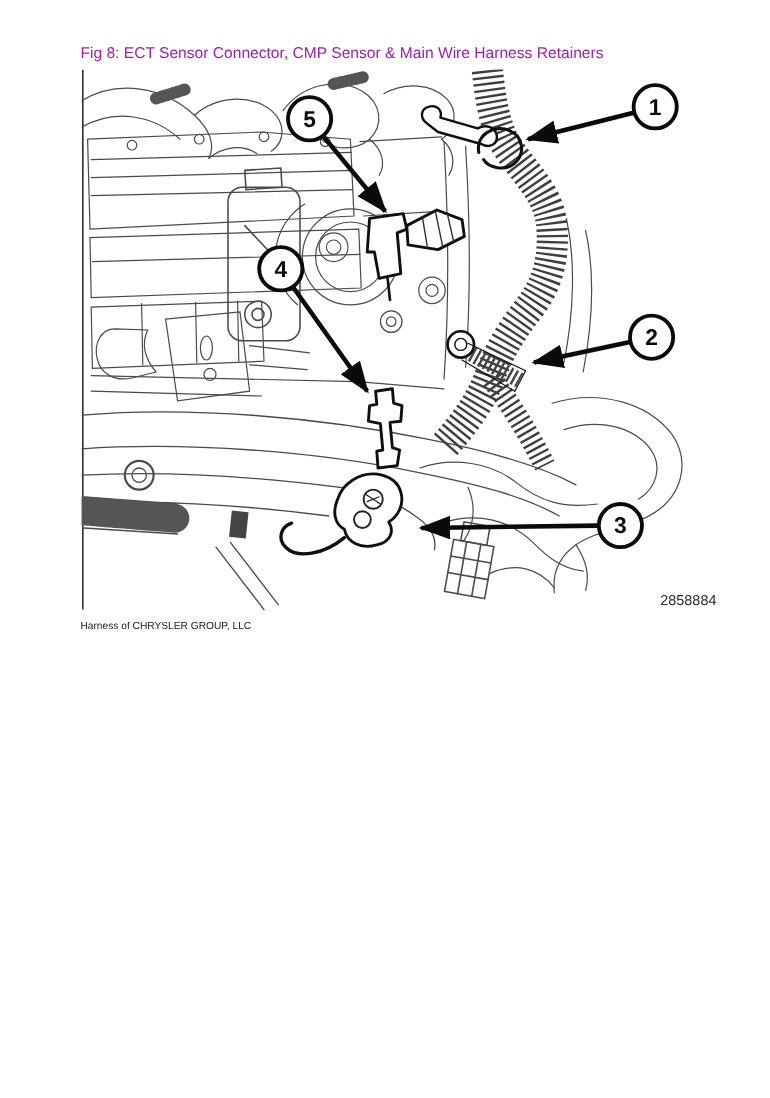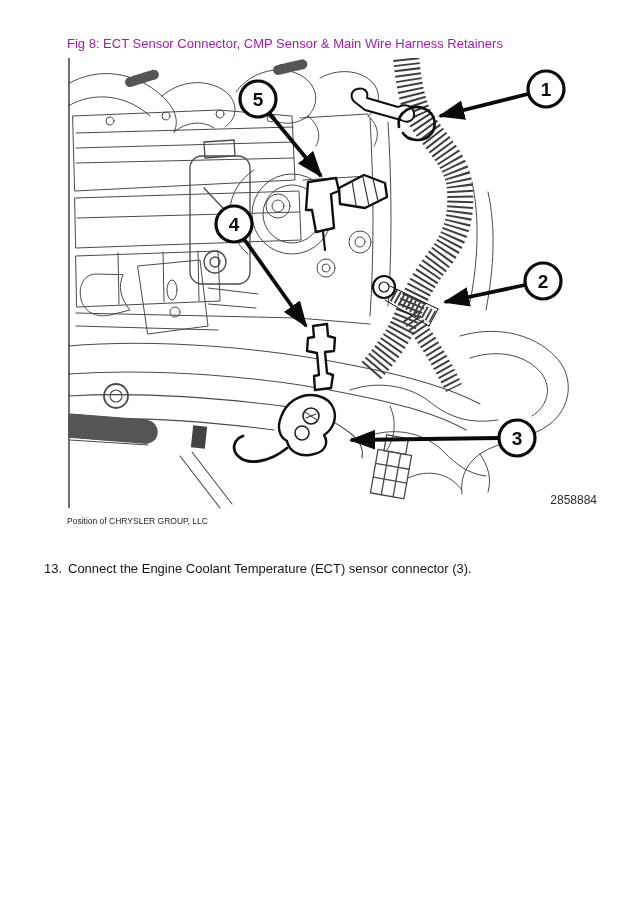--- a/index.html
+++ b/index.html
@@ -219,20 +219,16 @@
       <line x1="201" y1="55" x2="253" y2="118" stroke="#0a0a0a" stroke-width="3.8" marker-end="url(#ah)"></line>
       <circle cx="190" cy="41" r="18" fill="#fff" stroke="#0a0a0a" stroke-width="3.2"></circle>
       <text x="190" y="47.5" text-anchor="middle" font-size="19" font-weight="bold" fill="#0a0a0a">5</text>
     </g>
   </g>
 
   <text x="529" y="446" text-anchor="end" font-size="12" fill="#2a2a2a" font-family="Liberation Sans, sans-serif">2858884</text>
 </svg>
 </div>
 
-<div class="courtesy">Position of CHRYSLER GROUP, LLC</div>
+<div class="courtesy">Harness of CHRYSLER GROUP, LLC</div>
 
 <div class="steps">
-  <div class="step">
-    <span class="num">13.</span>
-    <span class="txt">Connect the Engine Coolant Temperature (ECT) sensor connector (3).</span>
-  </div>
 </div>
 
 </body></html>

